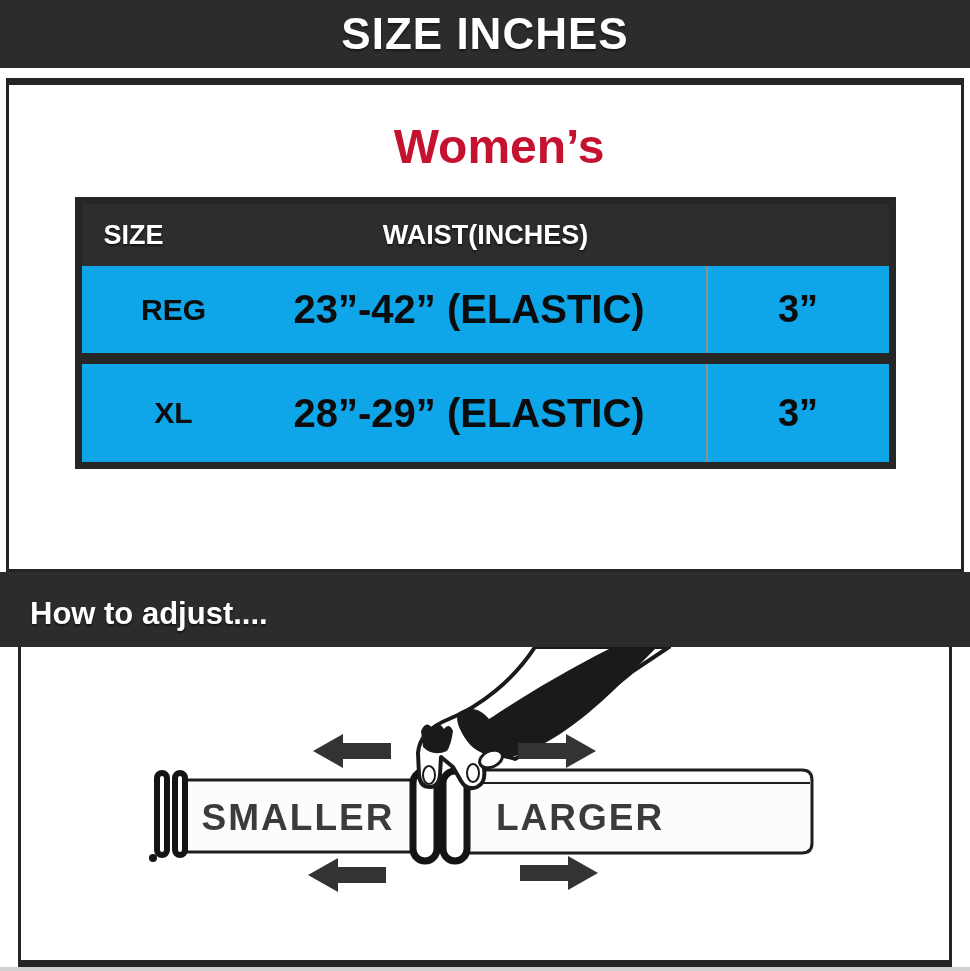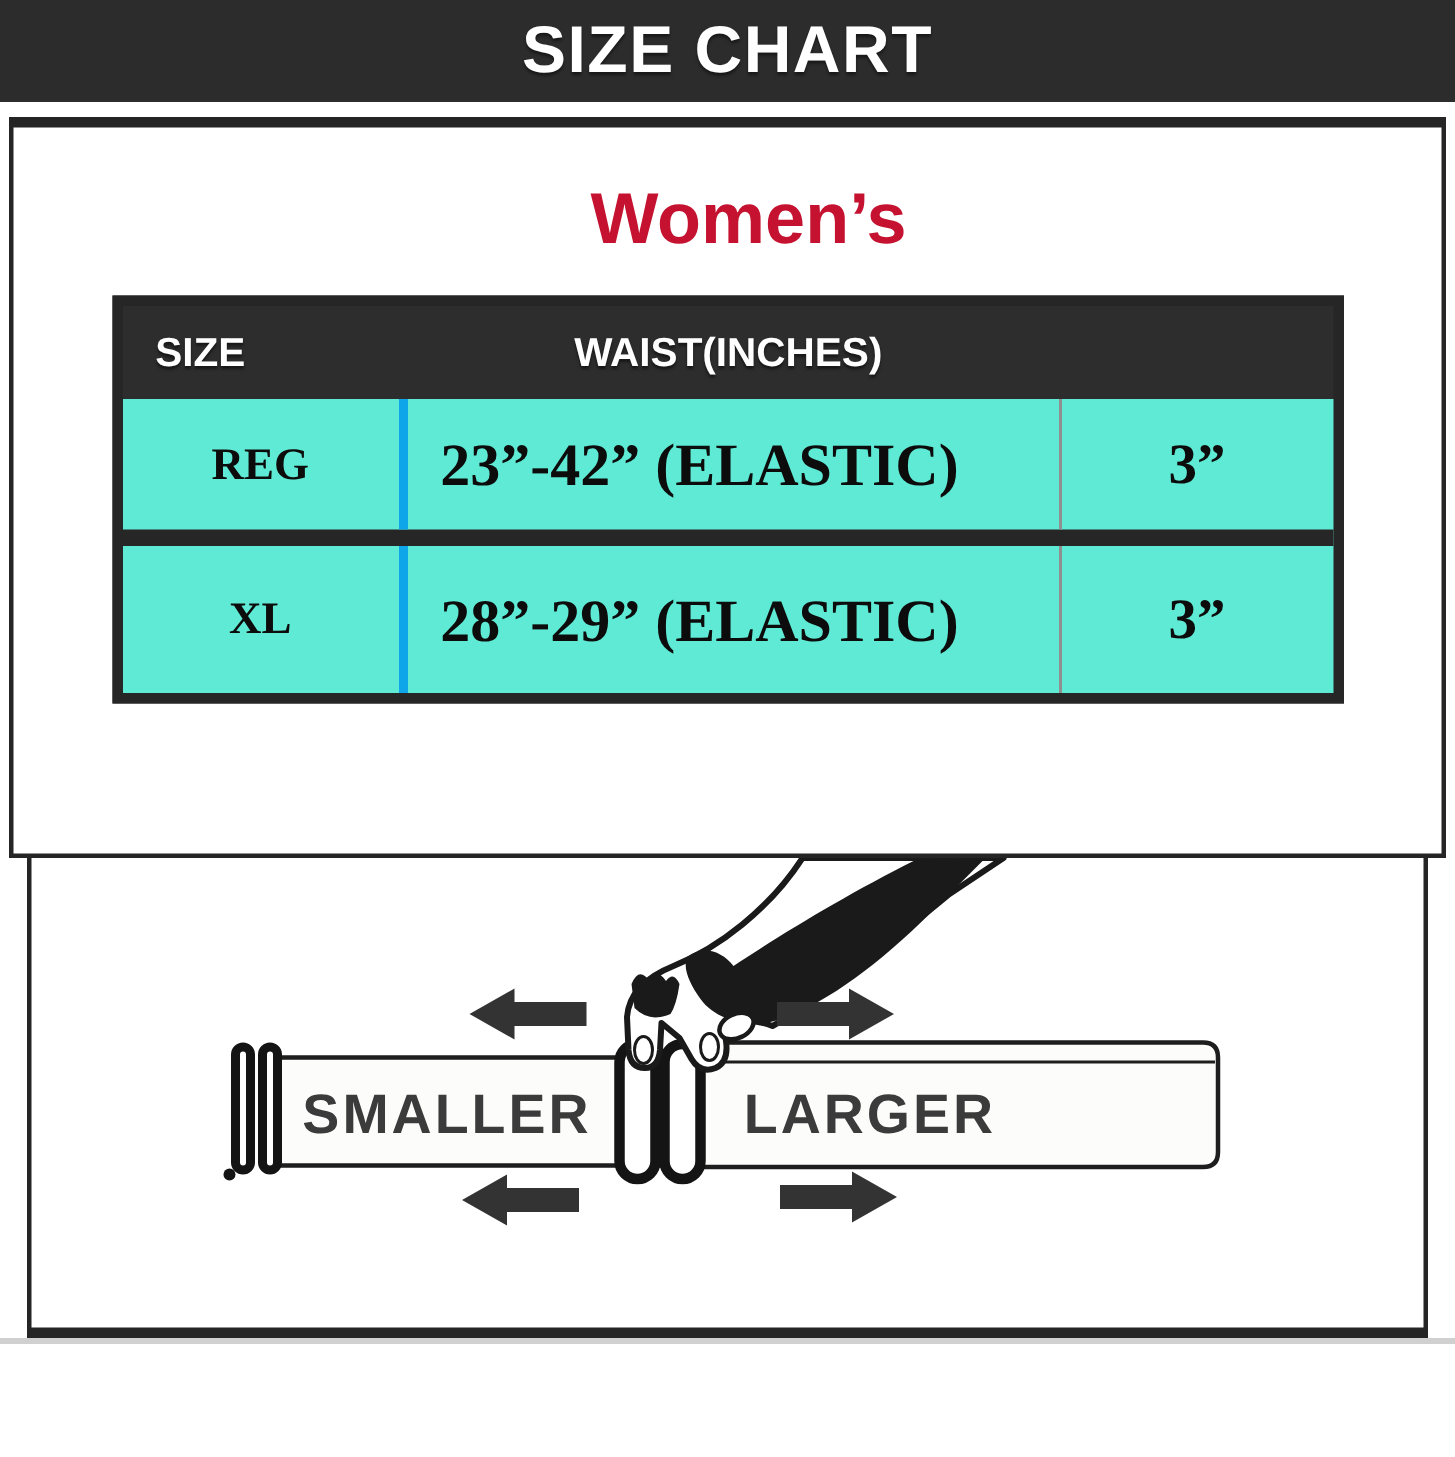--- a/index.html
+++ b/index.html
@@ -27,21 +27,21 @@
     font-size:48px; font-weight:700; color:#c41230; line-height:52px;margin-left:28px;
   }
   .size-table {
     width:821px; margin:24px auto 0;
     border:7px solid #262626; background:#262626;
   }
   .t-row { display:grid; grid-template-columns:184px 440px 1fr; }
   .t-head { background:#2d2d2d; color:#ffffff; height:62px; }
   .t-head .t-cell { font-size:27px; font-weight:700; display:flex; align-items:center; justify-content:center; text-shadow:0 2px 2px rgba(0,0,0,.5); }
   .t-head .t-cell.first { justify-content:flex-start; padding-left:22px; }
-  .t-body { background:#5eead4; height:98px; color:#0c0c0c;font-family:Liberation Serif, serif; }
+  .t-body { background:#0ea5e9; height:98px; color:#0c0c0c; }
   .t-body.r1 { border-bottom:11px solid #262626; }
   .t-body .t-cell { display:flex; align-items:center; justify-content:center; font-weight:700; }
   .t-body .t-cell.size { font-size:30px; }
   .t-body .t-cell.waist { font-size:40px; justify-content:flex-start; padding-left:22px; border-left:6px solid #0ea5e9; }
   .t-body .t-cell.width { font-size:38px; border-left:2px solid #8f8f8f; }
 
   
   .adjust-band {
     height:75px; background:#2c2c2c; color:#ffffff;
     display:flex; align-items:center; padding:8px 0 0 30px;
@@ -58,21 +58,21 @@
   .belt-label { font-size:37px; font-weight:700; fill:#3b3b3b; letter-spacing:2px; }
 
   .bottom-strip { height:4px; background:#d0d0d0; }
 </style>
 </head>
 <body>
 
 <div class="page">
 
   <div class="top-bar">
-    <div class="title">SIZE CHART</div>
+    <div class="title">SIZE INCHES</div>
   </div>
   <div class="gap"></div>
 
   <div class="main-panel">
     <div class="section-title">Women’s</div>
 
     <div class="size-table">
       <div class="t-row t-head">
         <div class="t-cell first">SIZE</div>
         <div class="t-cell">WAIST(INCHES)</div>
@@ -83,20 +83,23 @@
         <div class="t-cell width">3”</div>
       </div>
       <div class="t-row t-body">
         <div class="t-cell size">XL</div>
         <div class="t-cell waist">28”-29” (ELASTIC)</div>
         <div class="t-cell width">3”</div>
       </div>
     </div>
   </div>
 
+  <div class="adjust-band">
+    <div class="heading">How to adjust....</div>
+  </div>
 
   <div class="diagram-panel">
     <svg width="952" height="313" viewBox="0 0 952 313">
 
       <g>
         <rect x="162" y="133" width="258" height="72" fill="#fcfcfb" stroke="#1e1e1e" stroke-width="3"></rect>
       </g>
       <g>
         <path d="M436,123 L781,123 Q791,123 791,133 L791,196 Q791,206 781,206 L436,206 Z" fill="#fcfcfb" stroke="#1e1e1e" stroke-width="3"></path>
         <line x1="436" y1="136" x2="789" y2="136" stroke="#1e1e1e" stroke-width="2"></line>

